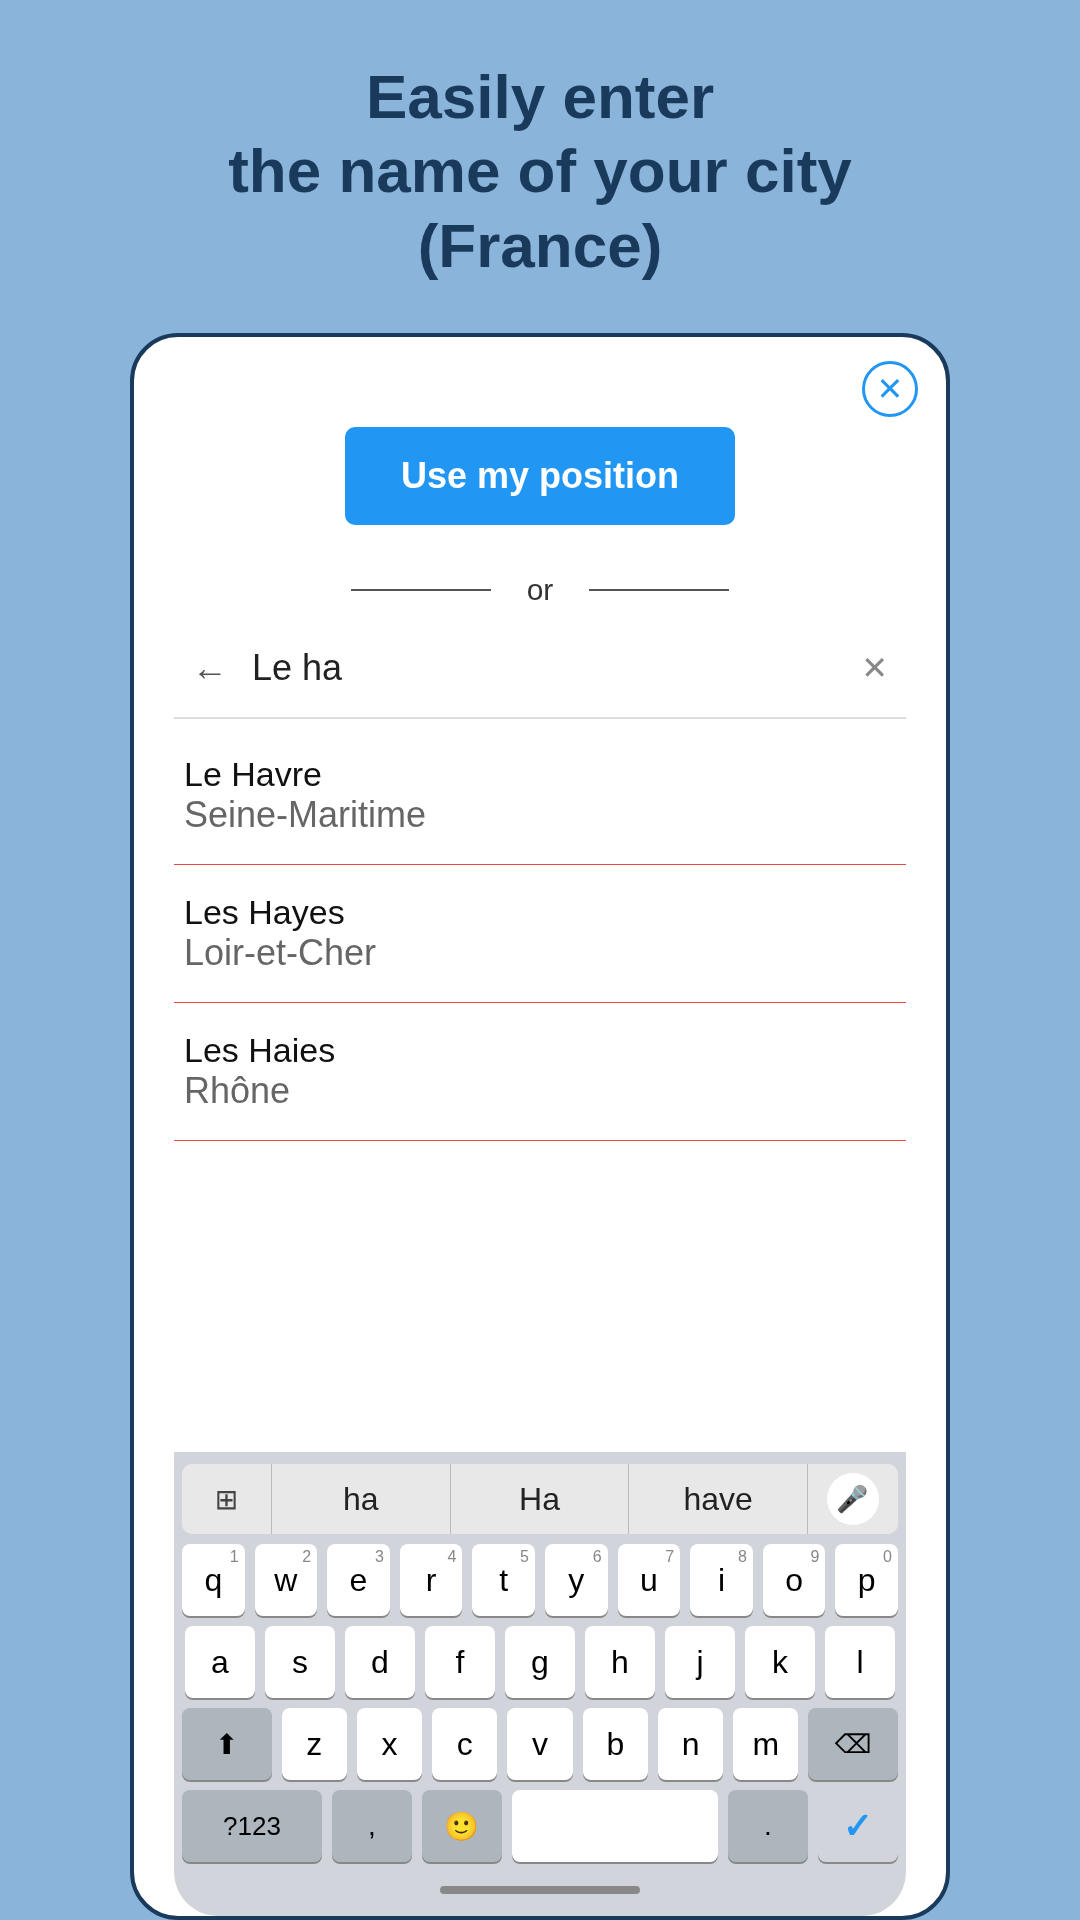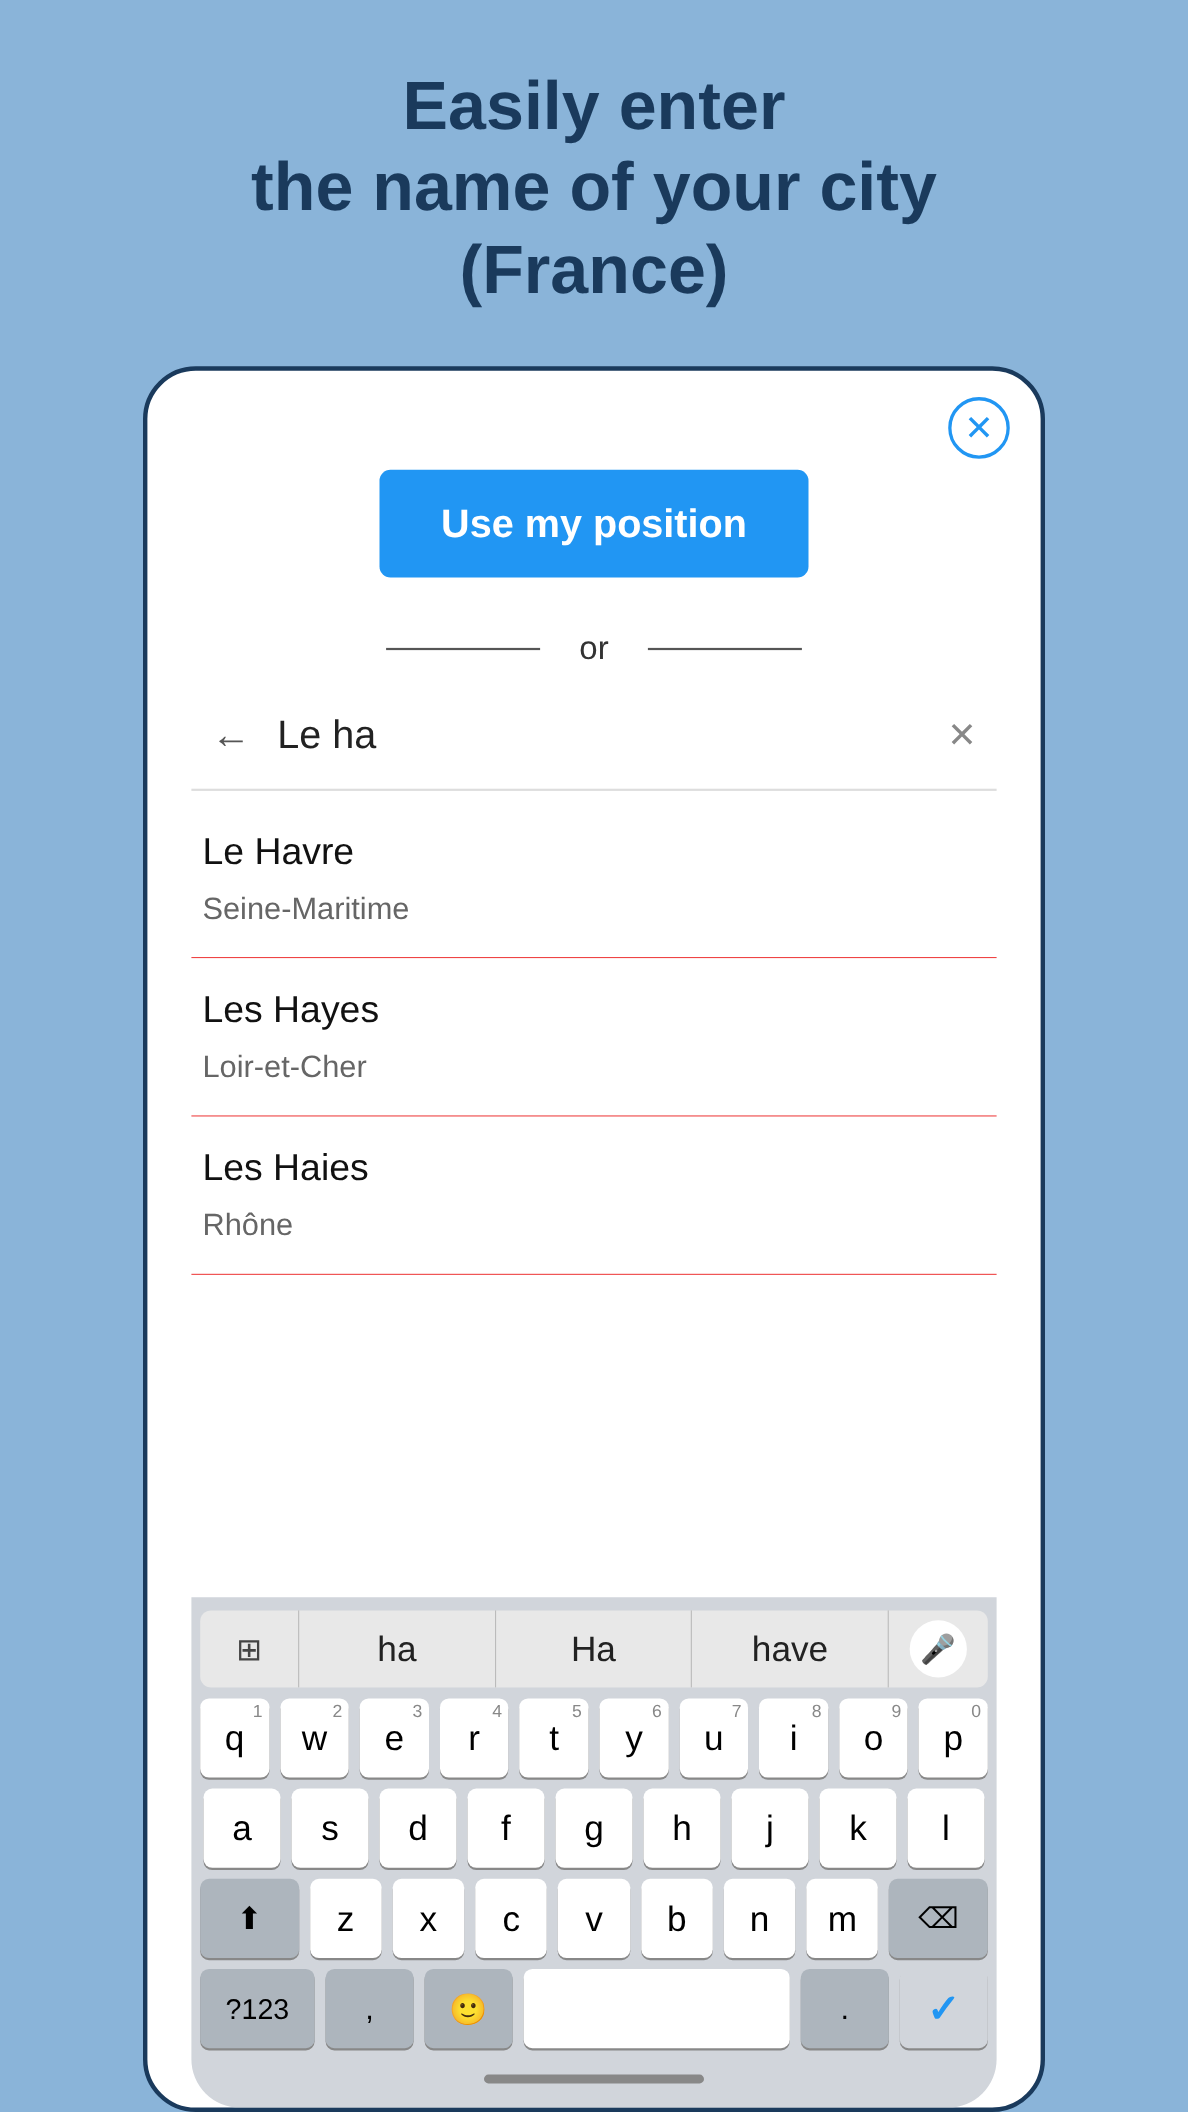--- a/index.html
+++ b/index.html
@@ -142,23 +142,23 @@
       cursor: pointer;
     }
 
     .result-city {
       font-size: 34px;
       font-weight: 500;
       color: #111;
     }
 
     .result-dept {
-      font-size: 28px;
+      font-size: 36px;
       color: #666;
-      margin-top: 16px;
+      margin-top: 0;
     }
 
     
     .keyboard {
       width: 100%;
       background: #d1d5db;
       padding: 12px 8px 0;
       border-radius: 0 0 44px 44px;
     }
 
@@ -264,21 +264,21 @@
 
     .key-backspace {
       background: #adb5bd;
       width: 96px;
       height: 72px;
       font-size: 26px;
     }
 
     .key-symbols {
       background: #adb5bd;
-      width: 104px;
+      width: 140px;
       height: 72px;
       font-size: 26px;
     }
 
     .key-emoji {
       background: #adb5bd;
       width: 80px;
       height: 72px;
       font-size: 28px;
     }

